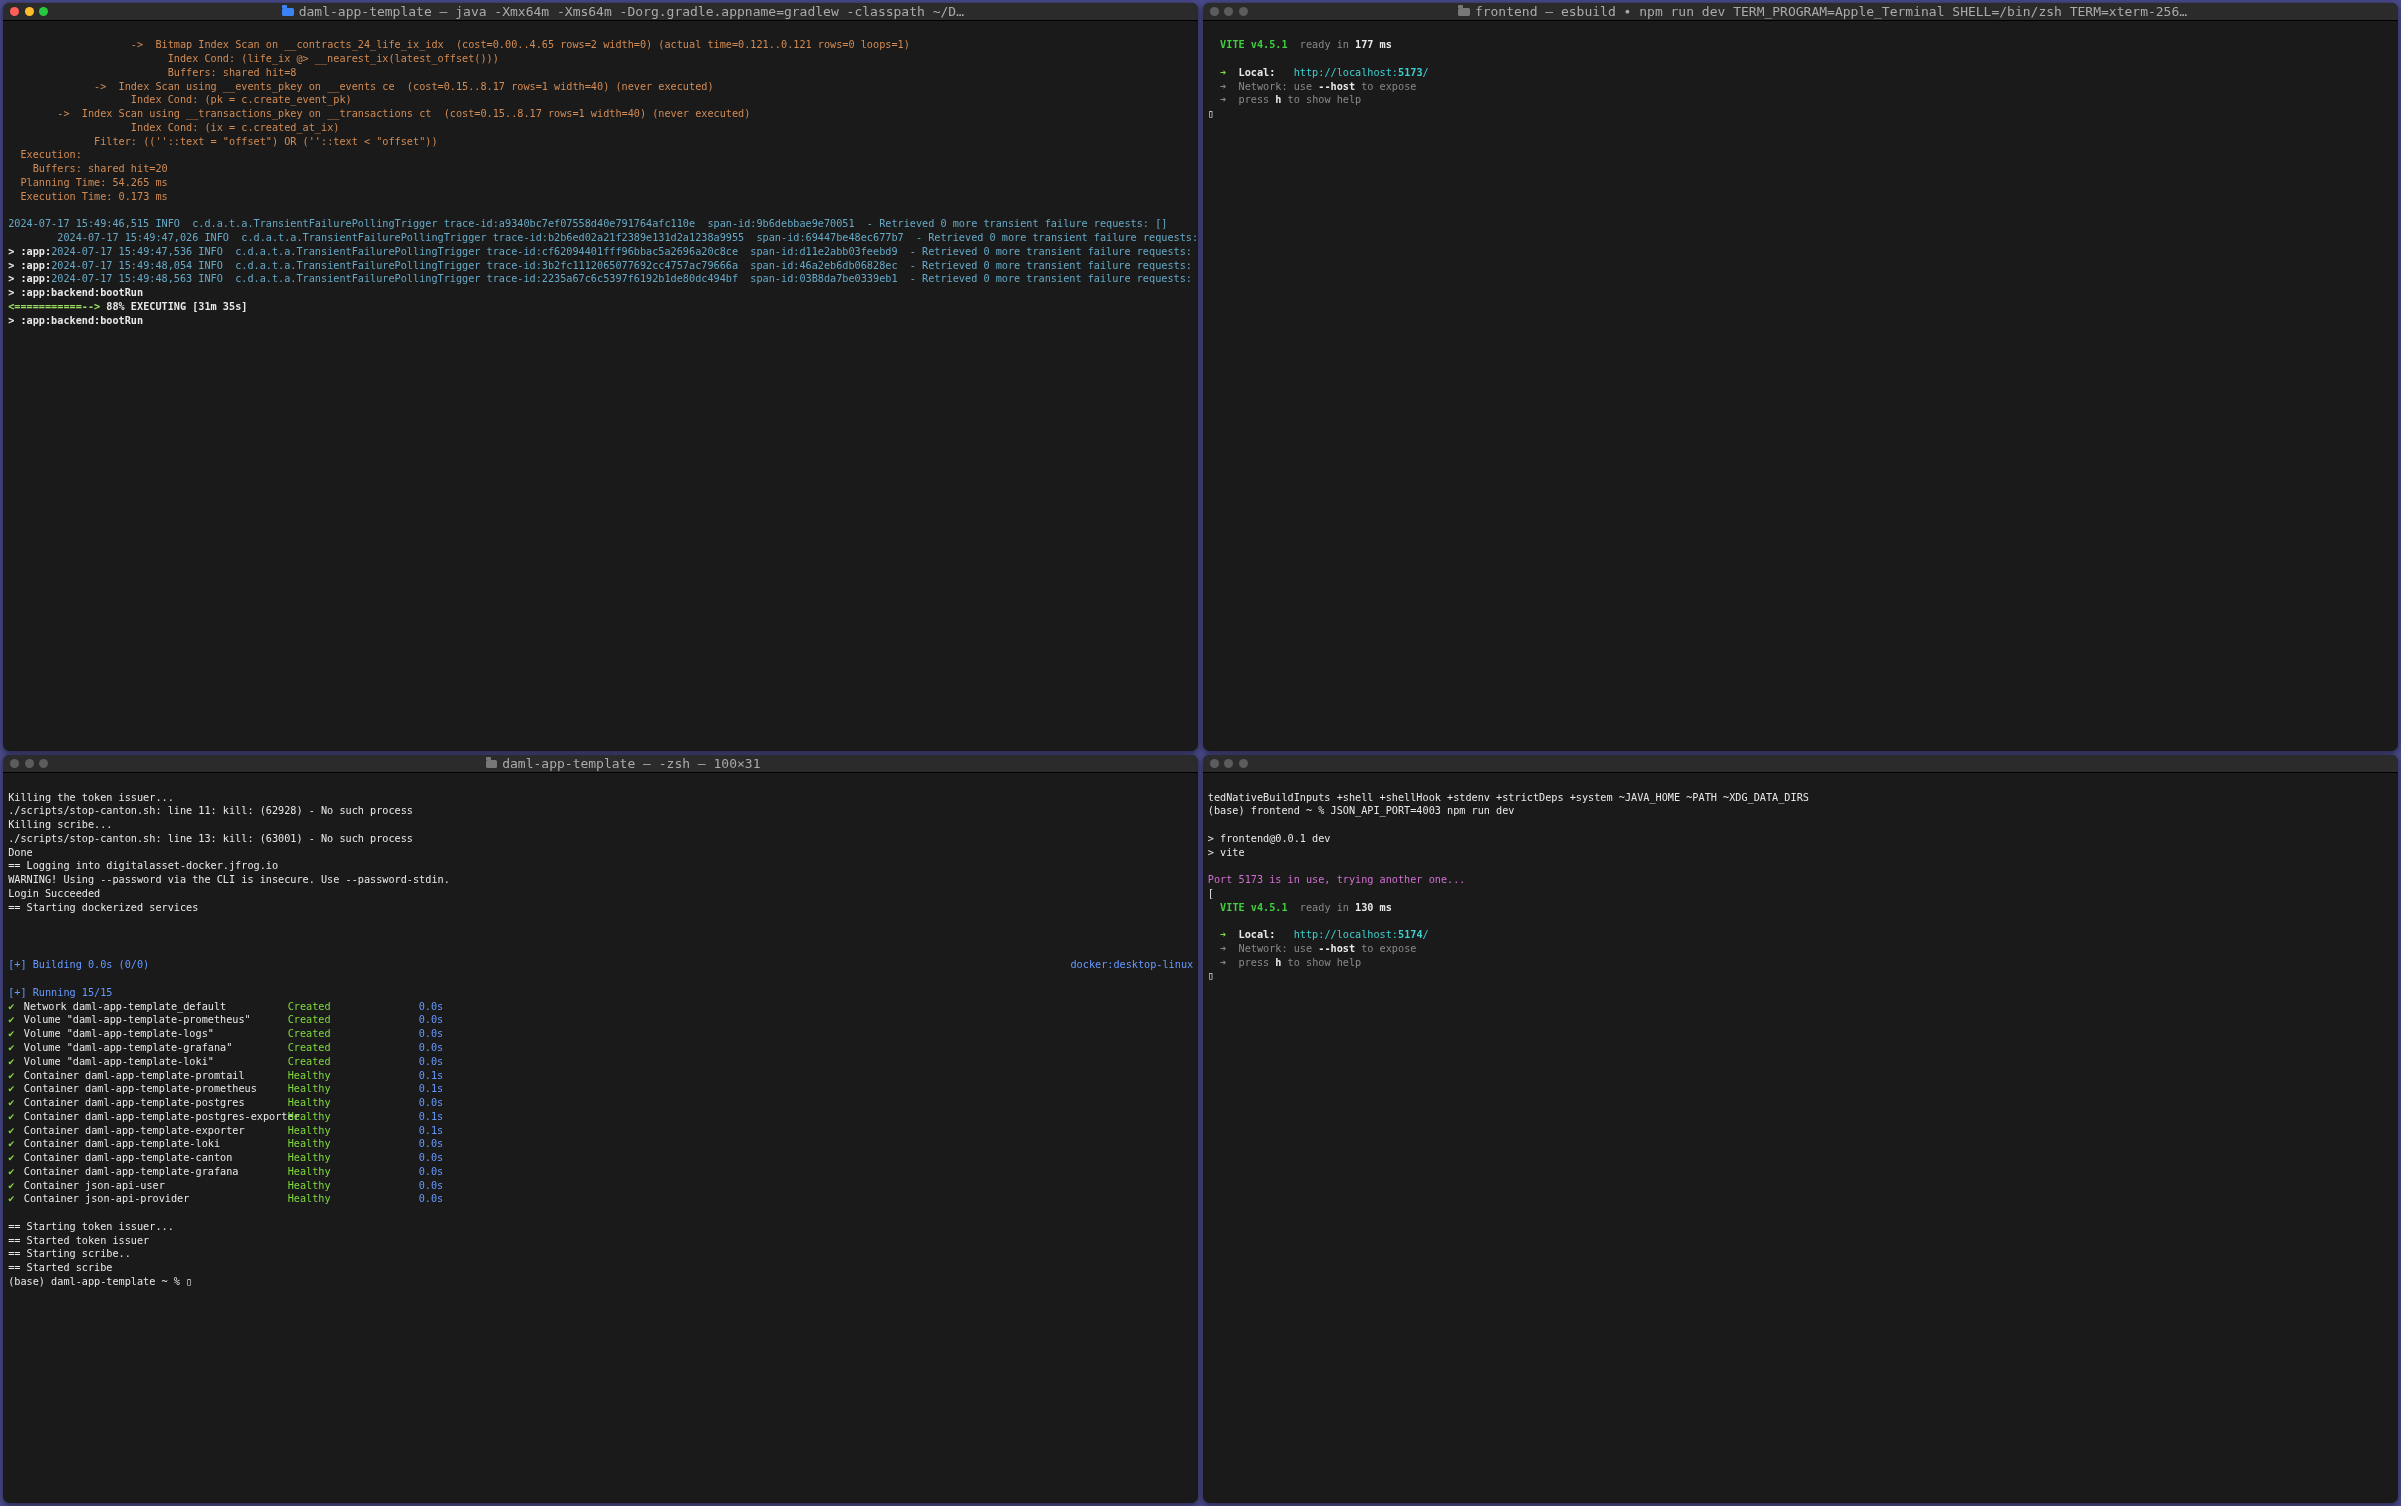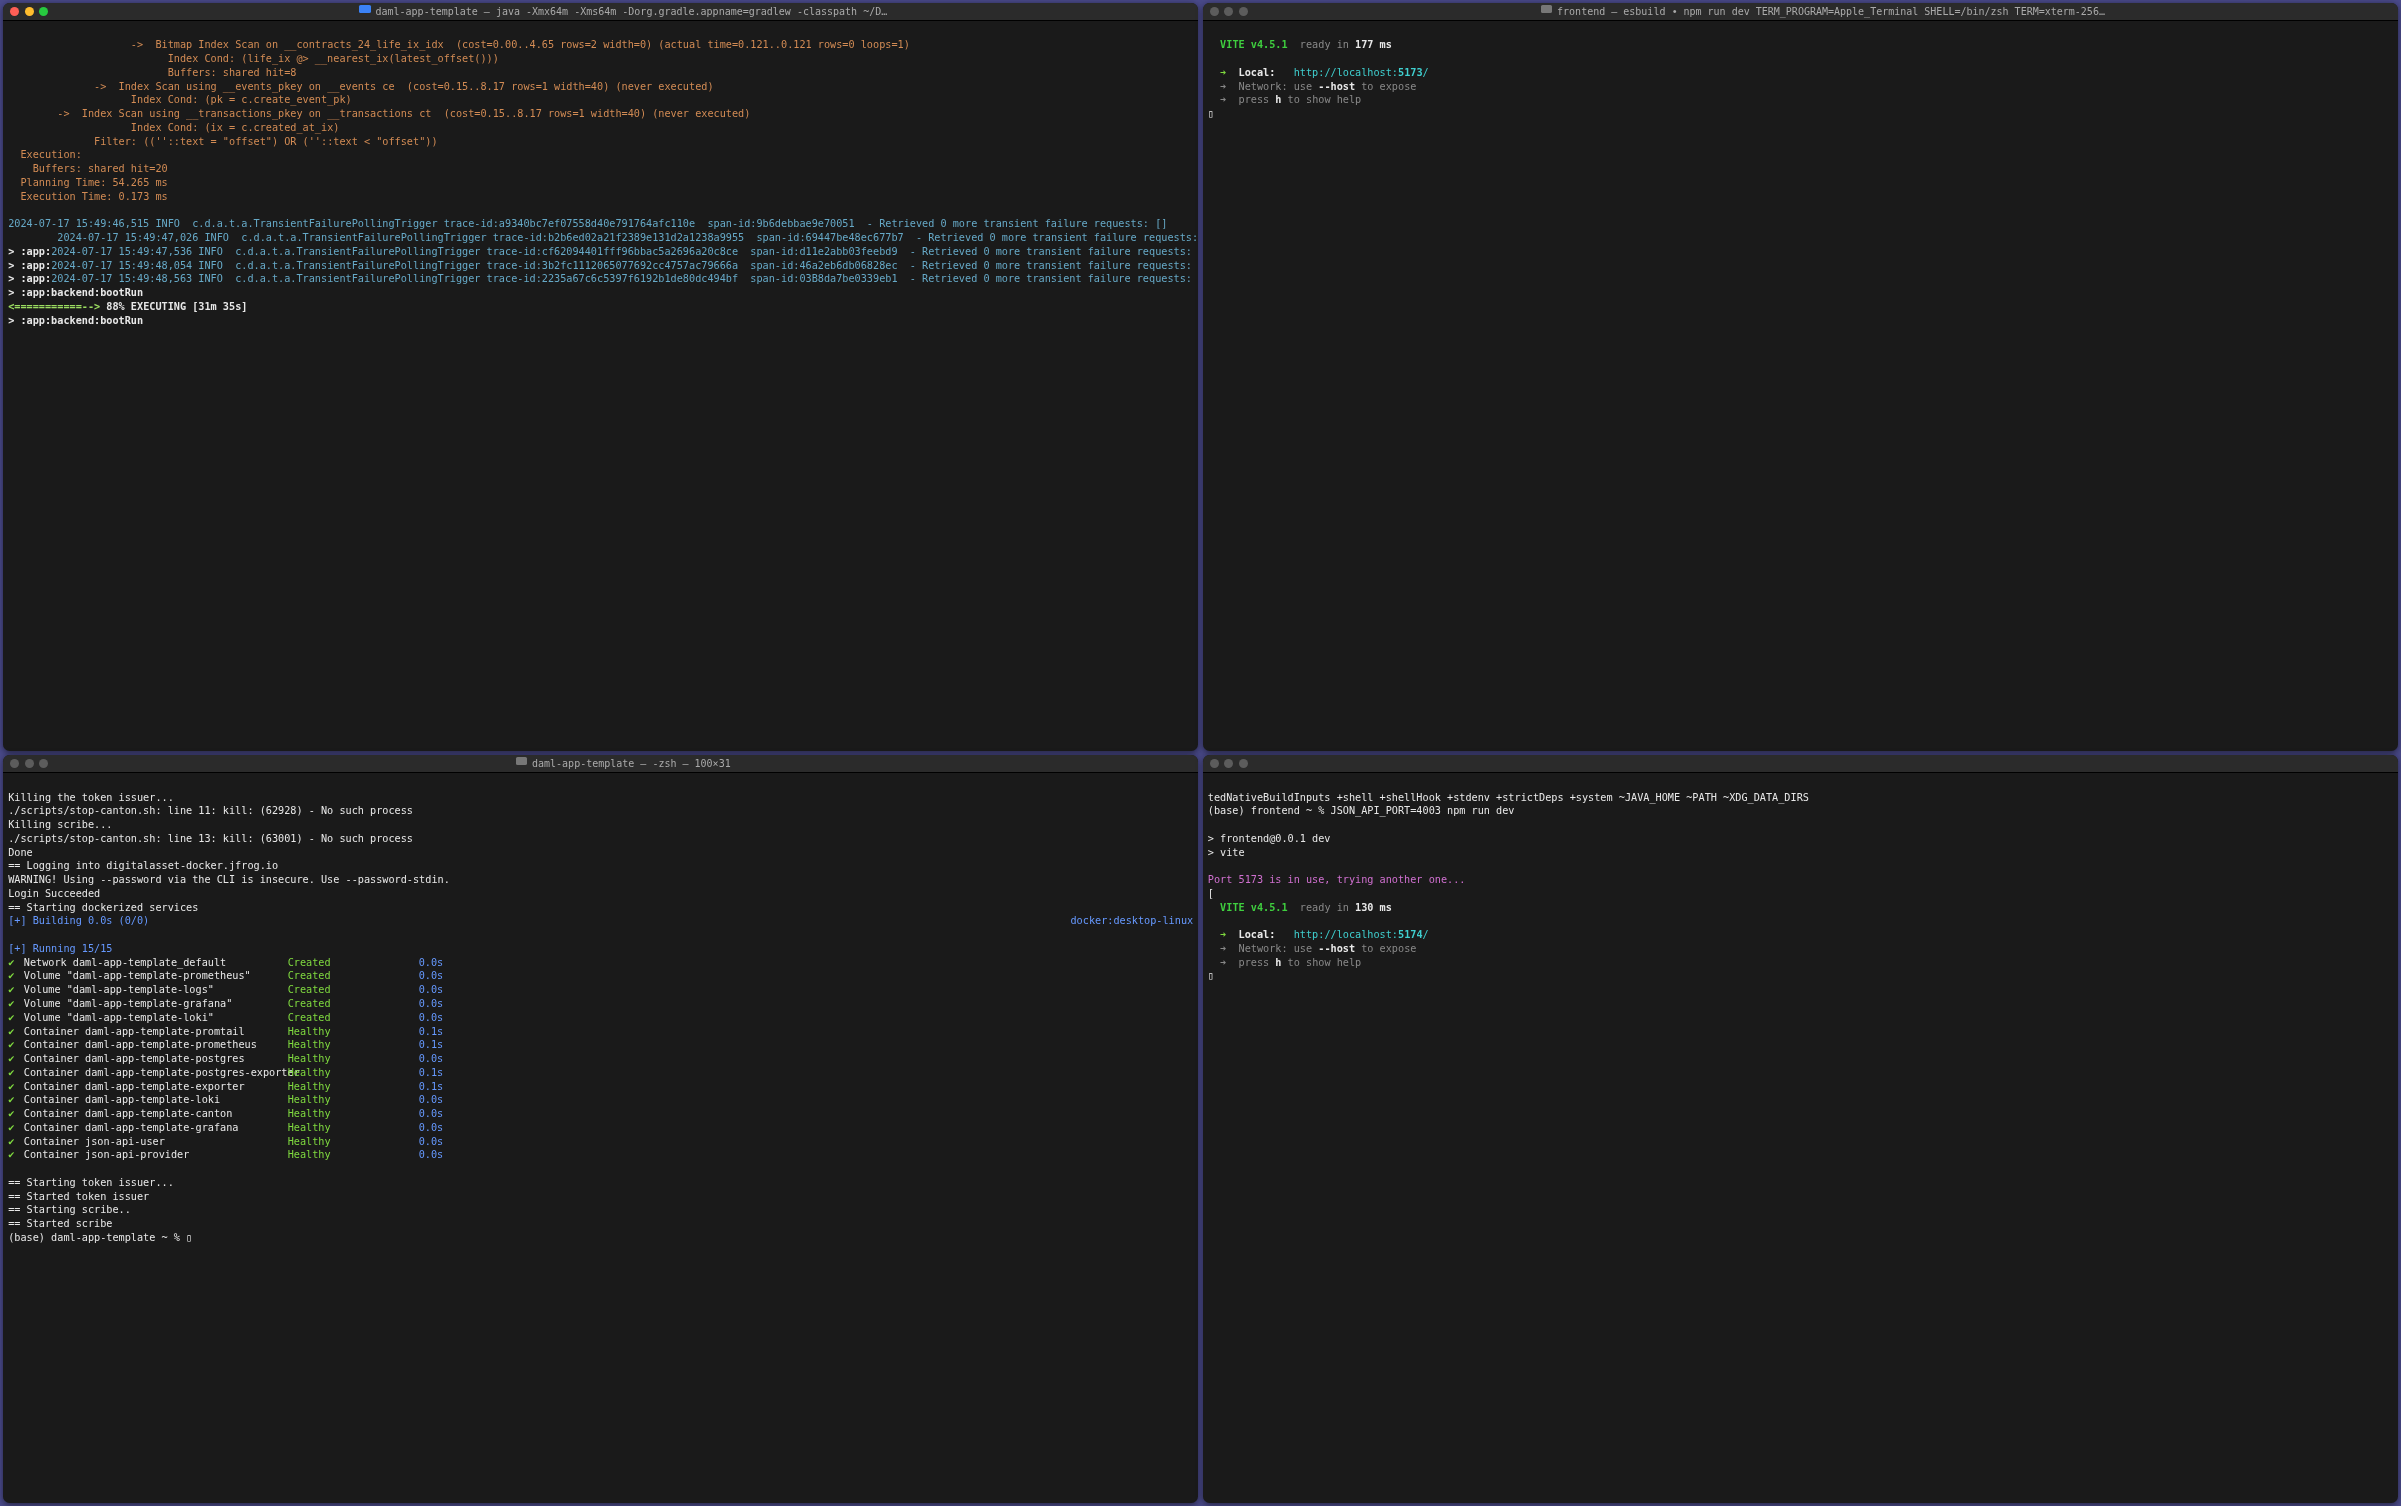--- a/index.html
+++ b/index.html
@@ -48,24 +48,25 @@
   }
   .dot.red { background: #5c5c5c; }
   .dot.yellow { background: #5c5c5c; }
   .dot.green { background: #5c5c5c; }
   .term:first-child .dot.red { background: #ff5f56; }
   .term:first-child .dot.yellow { background: #ffbd2e; }
   .term:first-child .dot.green { background: #27c93f; }
   .titlecenter {
     flex: 1;
     display: flex;
+    align-items: center;
     justify-content: center;
     gap: 4.9px;
     color: #aaa;
-    font-size: 10px;
+    font-size: 13px;
     white-space: nowrap;
     overflow: hidden;
     text-overflow: ellipsis;
   }
   .folder-icon {
     width: 11.5px; height: 8.2px;
     background: #3b82f6;
     border-radius: 1.6px;
     position: relative;
     flex-shrink: 0;
@@ -84,21 +85,21 @@
     flex: 1;
     padding: 3.3px 4.9px;
     overflow: hidden;
     white-space: pre;
     font-size: 10.2px;
   }
   .orange { color: #d28b54; }
   .cyan { color: #66a9c7; }
   .white { color: #e8e8e8; }
   .grey { color: #888; }
-  .blue { color: #6699ff; }
+  .blue { color: #6699ff; margin-top: 44px; }
   .green { color: #7fd93f; }
   .greenb { color: #3fcf3f; font-weight: bold; }
   .lime { color: #9bdc60; }
   .teal { color: #3fcfcf; }
   .magenta { color: #d070d0; }
   .bold { font-weight: bold; }
   .row { display: flex; }
   .c1 { width: 270px; }
   .c2 { width: 131px; color: #7fd93f; }
   .c3 { color: #6699ff; }

